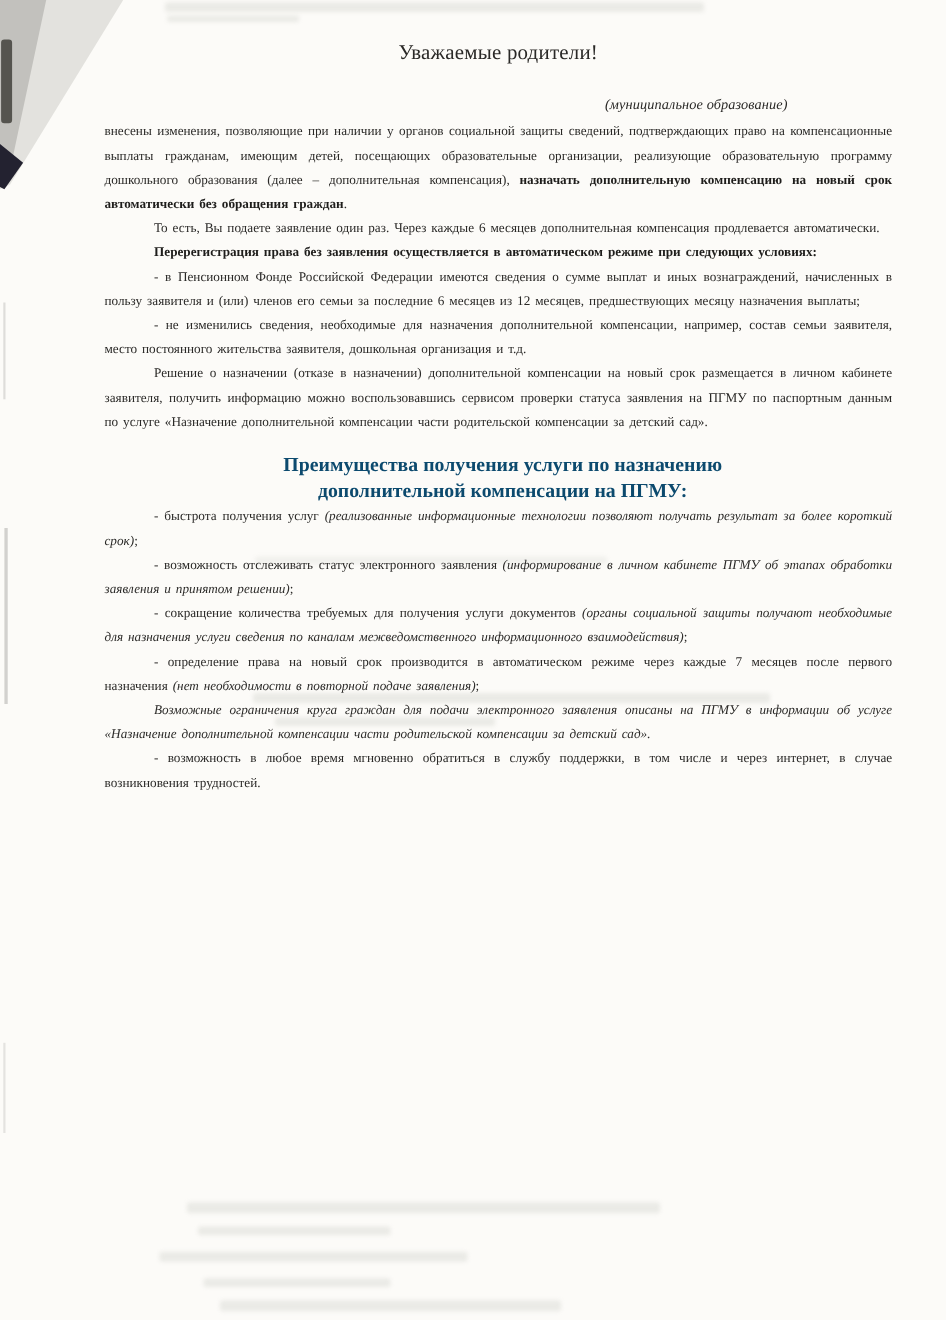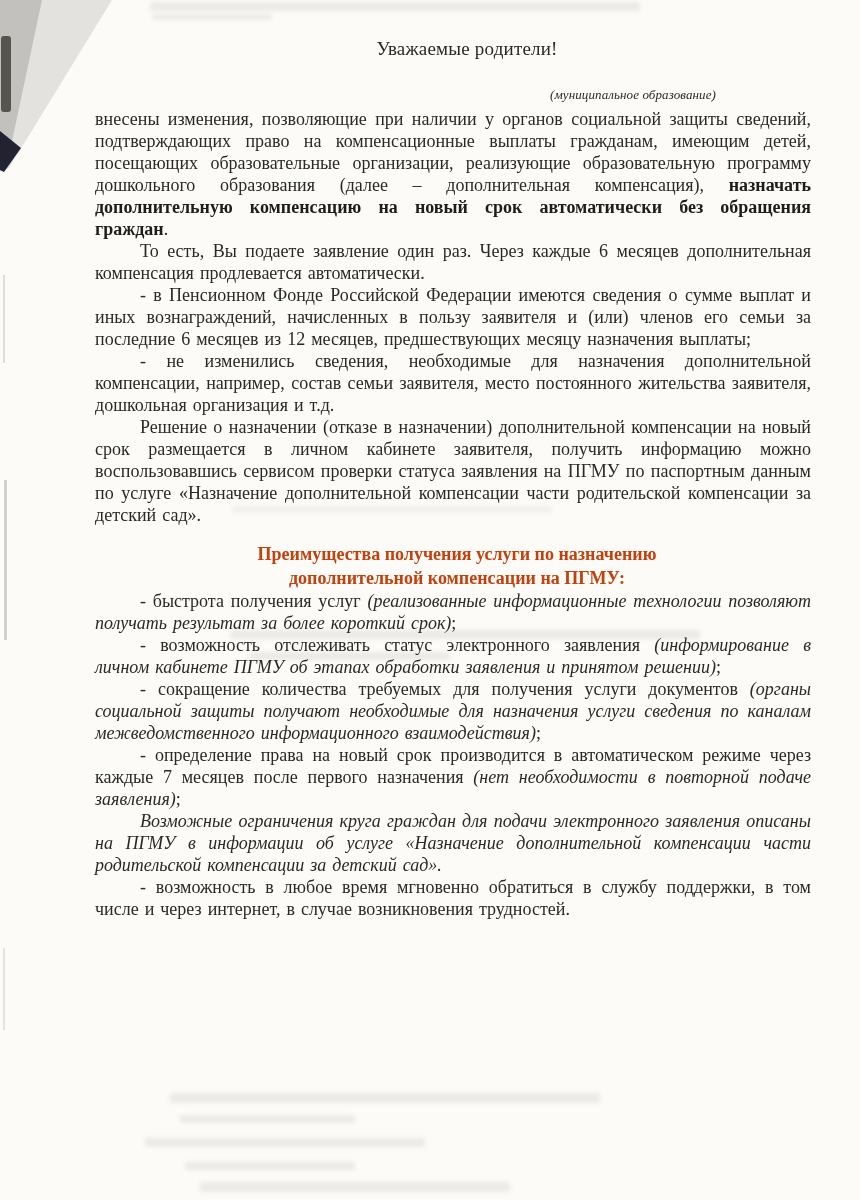--- a/index.html
+++ b/index.html
@@ -10,50 +10,50 @@
     overflow:hidden;
     font-family:"Liberation Serif", serif;
     color:#2a2927;
     box-sizing:border-box;
   }
   .content {
     position:absolute; left:95px; top:38px; width:716px;
   }
   .doc-title {
     font-size:19px; font-weight:400; text-align:center;
-    margin:0 0 28px 0; position:relative; left:14px;
+    margin:0 0 28px 0; position:relative; left:0;
     letter-spacing:0.2px;
   }
   .intro-line {
     font-size:18px; margin:0; text-indent:40px; white-space:nowrap;
   }
   .blank {
     display:inline-block; height:13px;
     border-bottom:1.4px solid #35342f;
   }
   .blank-org { width:160px; margin-left:6px; }
   .blank-date { width:32px; }
   .blank-num  { width:40px; }
   .ot-label { margin-left:8px; }
   .num-label { margin-left:6px; }
   .intro-note {
     font-size:13px; font-style:italic; line-height:14px;
     margin:14px 0 6px 0; padding-left:455px; letter-spacing:0.1px;
   }
   p.body {
-    font-size:18px; line-height:22px; text-align:justify;
+    font-size:12px; line-height:22px; text-align:justify;
     margin:0; word-spacing:1.5px;
   }
   .indent { text-indent:45px; }
   .b { font-weight:700; color:#1e1d1b; }
   .i { font-style:italic; }
   .gap-top-14 { margin-top:14px; }
   .adv-heading {
     font-size:18px; font-weight:700; text-align:center; line-height:24px;
-    margin:16px 0 0 0; color:#c2410c; position:relative; left:4px;
+    margin:16px 0 0 0; color:#0c4a6e; position:relative; left:4px;
   }
   .footer-note {
     font-style:italic; margin-top:9px;
   }
 
   
   .artifact { position:absolute; pointer-events:none; }
   .corner-svg { top:0; left:0; }
   .edge-line { background:#d6d5d2; }
   .edge-line1 { left:3px; top:275px; width:2px; height:88px; background:#deddda; }
@@ -94,20 +94,21 @@
 
     <h1 class="doc-title">Уважаемые родители!</h1>
 
 
     <div class="intro-note">(муниципальное образование)</div>
 
     <p class="body"><span>внесены изменения, позволяющие при наличии у органов социальной защиты сведений, подтверждающих право на компенсационные выплаты гражданам, имеющим детей, посещающих образовательные организации, реализующие образовательную программу дошкольного образования (далее – дополнительная компенсация), </span><span class="b">назначать дополнительную компенсацию на новый срок автоматически без обращения граждан</span><span>.</span></p>
 
     <p class="body indent">То есть, Вы подаете заявление один раз. Через каждые 6 месяцев дополнительная компенсация продлевается автоматически.</p>
 
+    <p class="body indent b">Перерегистрация права без заявления осуществляется в автоматическом режиме при следующих условиях:</p>
 
     <p class="body indent">- в Пенсионном Фонде Российской Федерации имеются сведения о сумме выплат и иных вознаграждений, начисленных в пользу заявителя и (или) членов его семьи за последние 6 месяцев из 12 месяцев, предшествующих месяцу назначения выплаты;</p>
 
     <p class="body indent">- не изменились сведения, необходимые для назначения дополнительной компенсации, например, состав семьи заявителя, место постоянного жительства заявителя, дошкольная организация и т.д.</p>
 
     <p class="body indent gap-top-14">Решение о назначении (отказе в назначении) дополнительной компенсации на новый срок размещается в личном кабинете заявителя, получить информацию можно воспользовавшись сервисом проверки статуса заявления на ПГМУ по паспортным данным по услуге «Назначение дополнительной компенсации части родительской компенсации за детский сад».</p>
 
     <div class="adv-heading">
       <div>Преимущества получения услуги по назначению</div>
       <div>дополнительной компенсации на ПГМУ:</div>

